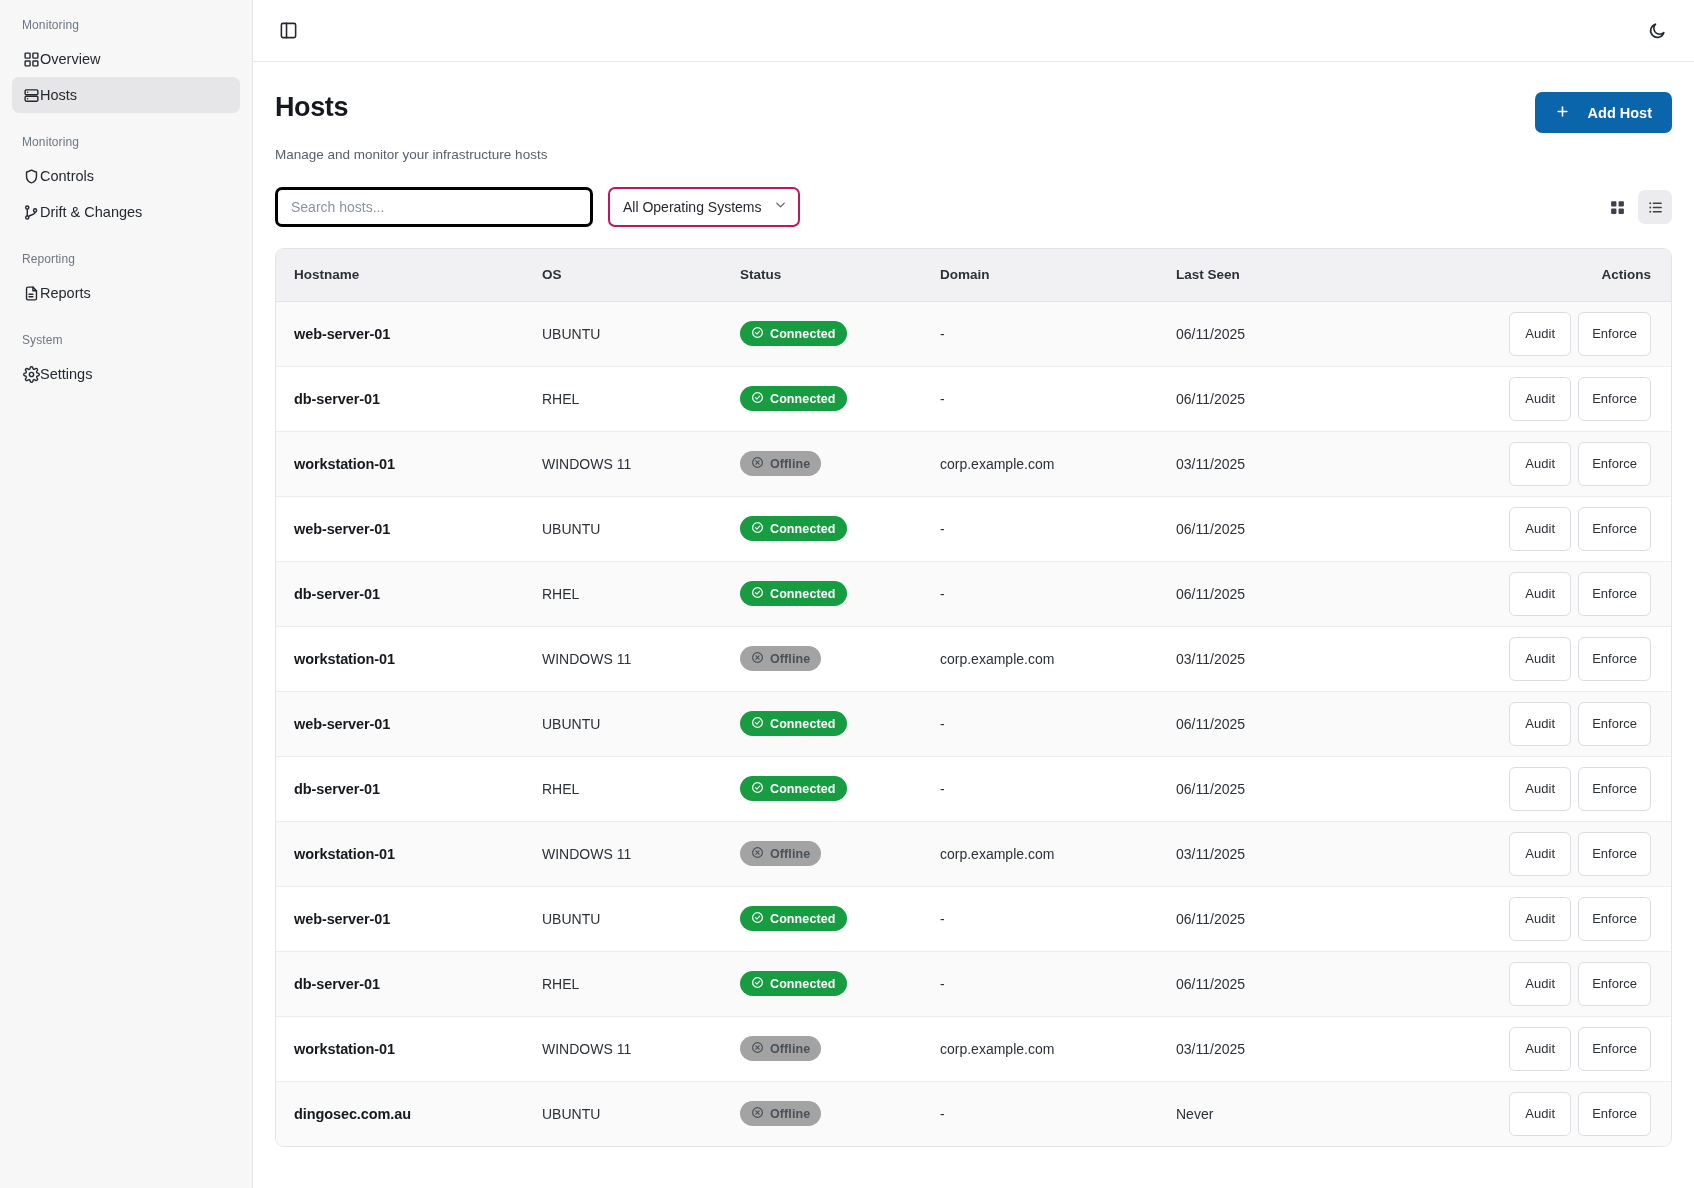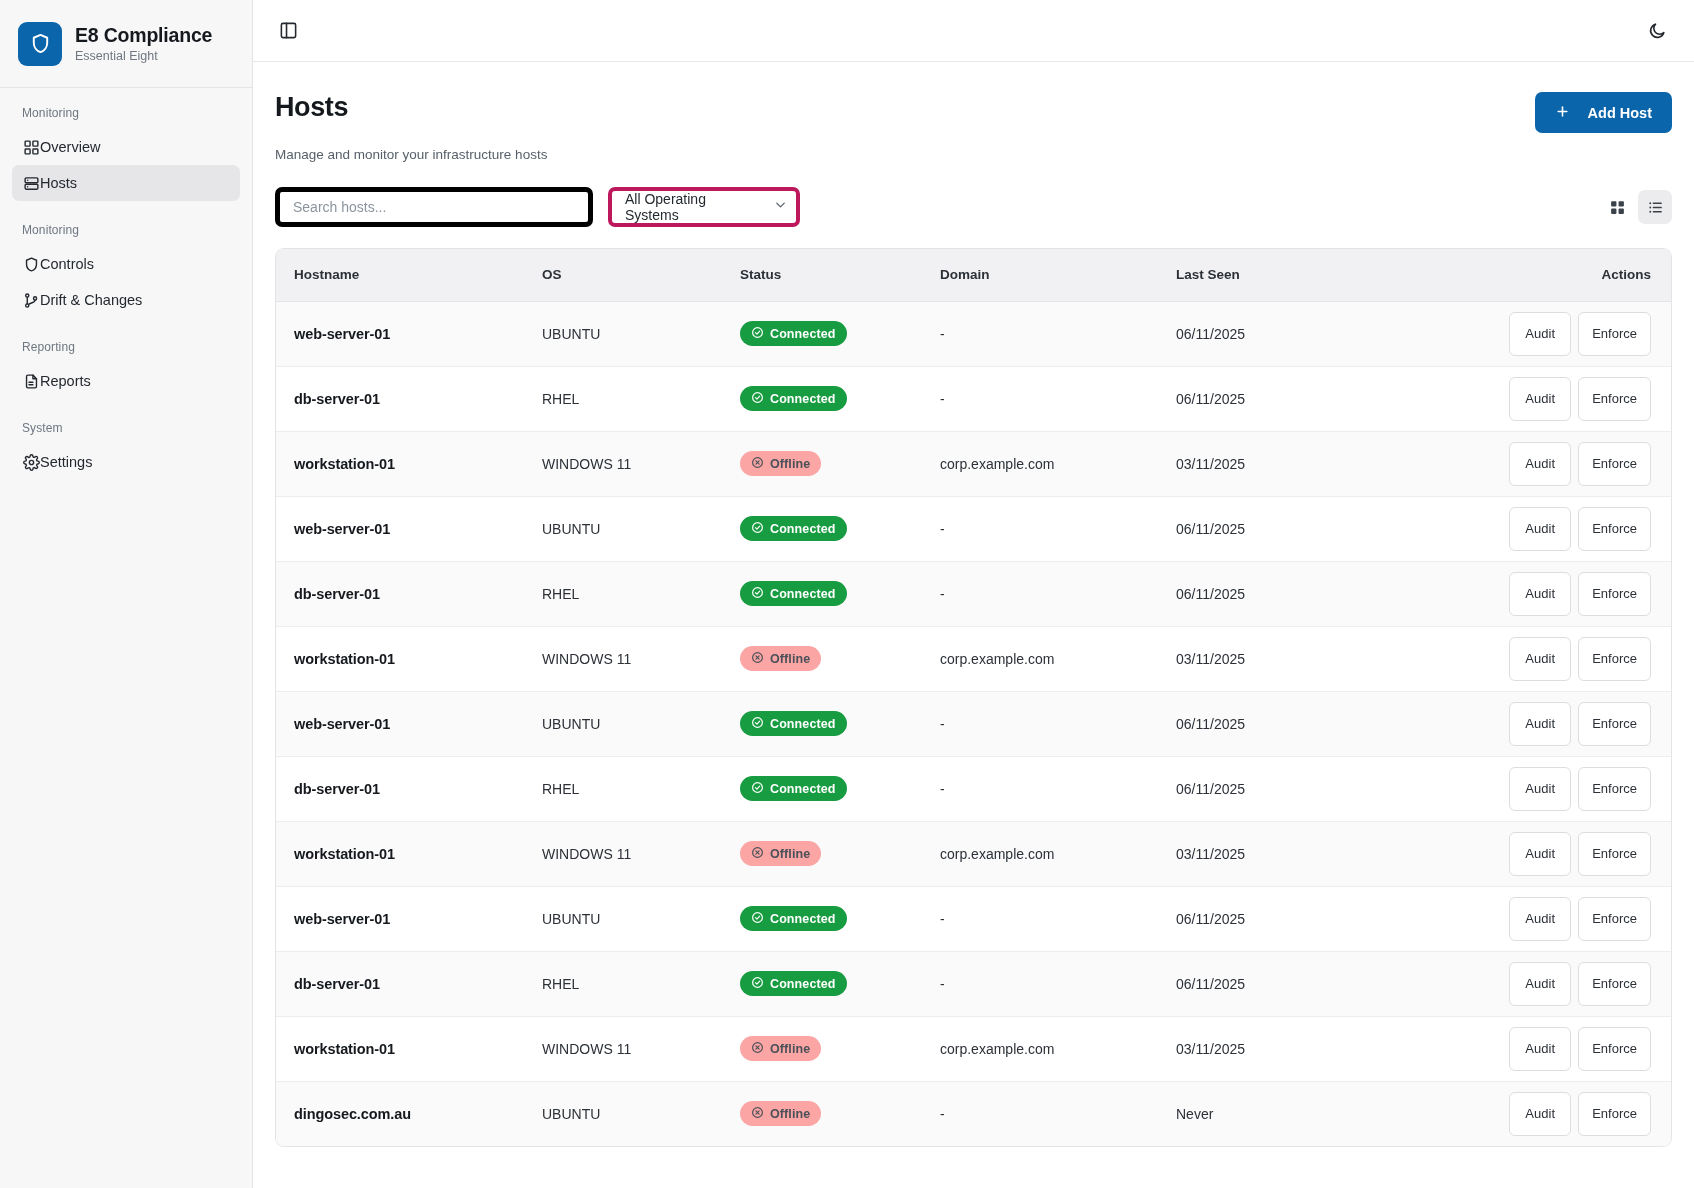--- a/index.html
+++ b/index.html
@@ -72,30 +72,30 @@
     display: inline-flex; align-items: center; gap: 18px;
     background: #0b65ab; color: #fff; border: none;
     height: 41px; padding: 0 20px; border-radius: 7px;
     font-size: 14.5px; font-weight: 700; cursor: pointer;
     font-family: "Liberation Sans", sans-serif;
   }
 
   .filters { display: flex; align-items: center; gap: 15px; margin-top: 25px; }
   .search-input {
     width: 318px; height: 40px;
-    border: 5px solid #000000; border-radius: 7px;
+    border: 3px solid #000000; border-radius: 7px;
     padding: 0 13px; font-size: 14px; color: #24292f;
     font-family: "Liberation Sans", sans-serif;
     background: #fff;
   }
   .search-input::placeholder { color: #8b949e; }
   .select-wrap { position: relative; }
   .os-select {
     height: 40px; width: 192px;
-    border: 4px solid #be185d; border-radius: 7px;
+    border: 2px solid #be185d; border-radius: 7px;
     background: #fff; padding: 0 34px 0 13px;
     font-size: 14px; color: #24292f; cursor: pointer;
     font-family: "Liberation Sans", sans-serif;
     appearance: none; -webkit-appearance: none;
     display: flex; align-items: center;
   }
   .chev { position: absolute; right: 12px; top: 50%; transform: translateY(-50%); pointer-events: none; color: #57606a; }
 
   .view-toggle { margin-left: auto; display: flex; align-items: center; gap: 4px; }
   .view-btn {
@@ -137,49 +137,38 @@
   tbody tr:nth-child(even) { background: #ffffff; }
   td.host { font-weight: 700; color: #15191e; font-size: 14.5px; padding-left: 18px; letter-spacing: -.1px; }
   td.actions { text-align: right; padding-right: 20px; white-space: nowrap; }
 
   .badge {
     display: inline-flex; align-items: center; gap: 6px;
     height: 25px; padding: 0 11px; border-radius: 13px;
     font-size: 12.5px; font-weight: 700; letter-spacing: .1px;
   }
   .badge.connected { background: #189c41; color: #ffffff; }
-  .badge.offline   { background: #fca5a5; color: #4a5158; }
+  .badge.offline   { background: #a3a3a3; color: #4a5158; }
 
   .btn-sm {
     display: inline-flex; align-items: center; justify-content: center;
     height: 44px; min-width: 62px; padding: 0 13px;
     border: 1px solid #dcdde1; background: #fff; color: #2c3138;
     border-radius: 6px; font-size: 13px; cursor: pointer;
     font-family: "Liberation Sans", sans-serif;
     margin-left: 7px;
   }
   .btn-sm:first-child { margin-left: 0; }
 </style>
 </head>
 <body>
 
 <div class="app">
 
   <aside class="sidebar">
-    <div class="brand">
-      <div class="brand-logo">
-        <svg width="23" height="23" viewBox="0 0 24 24" fill="none" stroke="#ffffff" stroke-width="2" stroke-linecap="round" stroke-linejoin="round">
-          <path d="M12 3l7 3v5.5c0 4.3-2.9 8.2-7 9.5-4.1-1.3-7-5.2-7-9.5V6l7-3z"></path>
-        </svg>
-      </div>
-      <div class="brand-text">
-        <div class="brand-title">E8 Compliance</div>
-        <div class="brand-sub">Essential Eight</div>
-      </div>
-    </div>
 
     <nav class="nav">
 
       <div class="nav-group">
         <div class="nav-group-label">Monitoring</div>
         <div class="nav-item">
           <span class="nav-ico">
             <svg width="17" height="17" viewBox="0 0 24 24" fill="none" stroke="#24292f" stroke-width="2" stroke-linecap="round" stroke-linejoin="round">
               <rect x="3" y="3" width="7" height="7" rx="1"></rect>
                 <rect x="14" y="3" width="7" height="7" rx="1"></rect>

